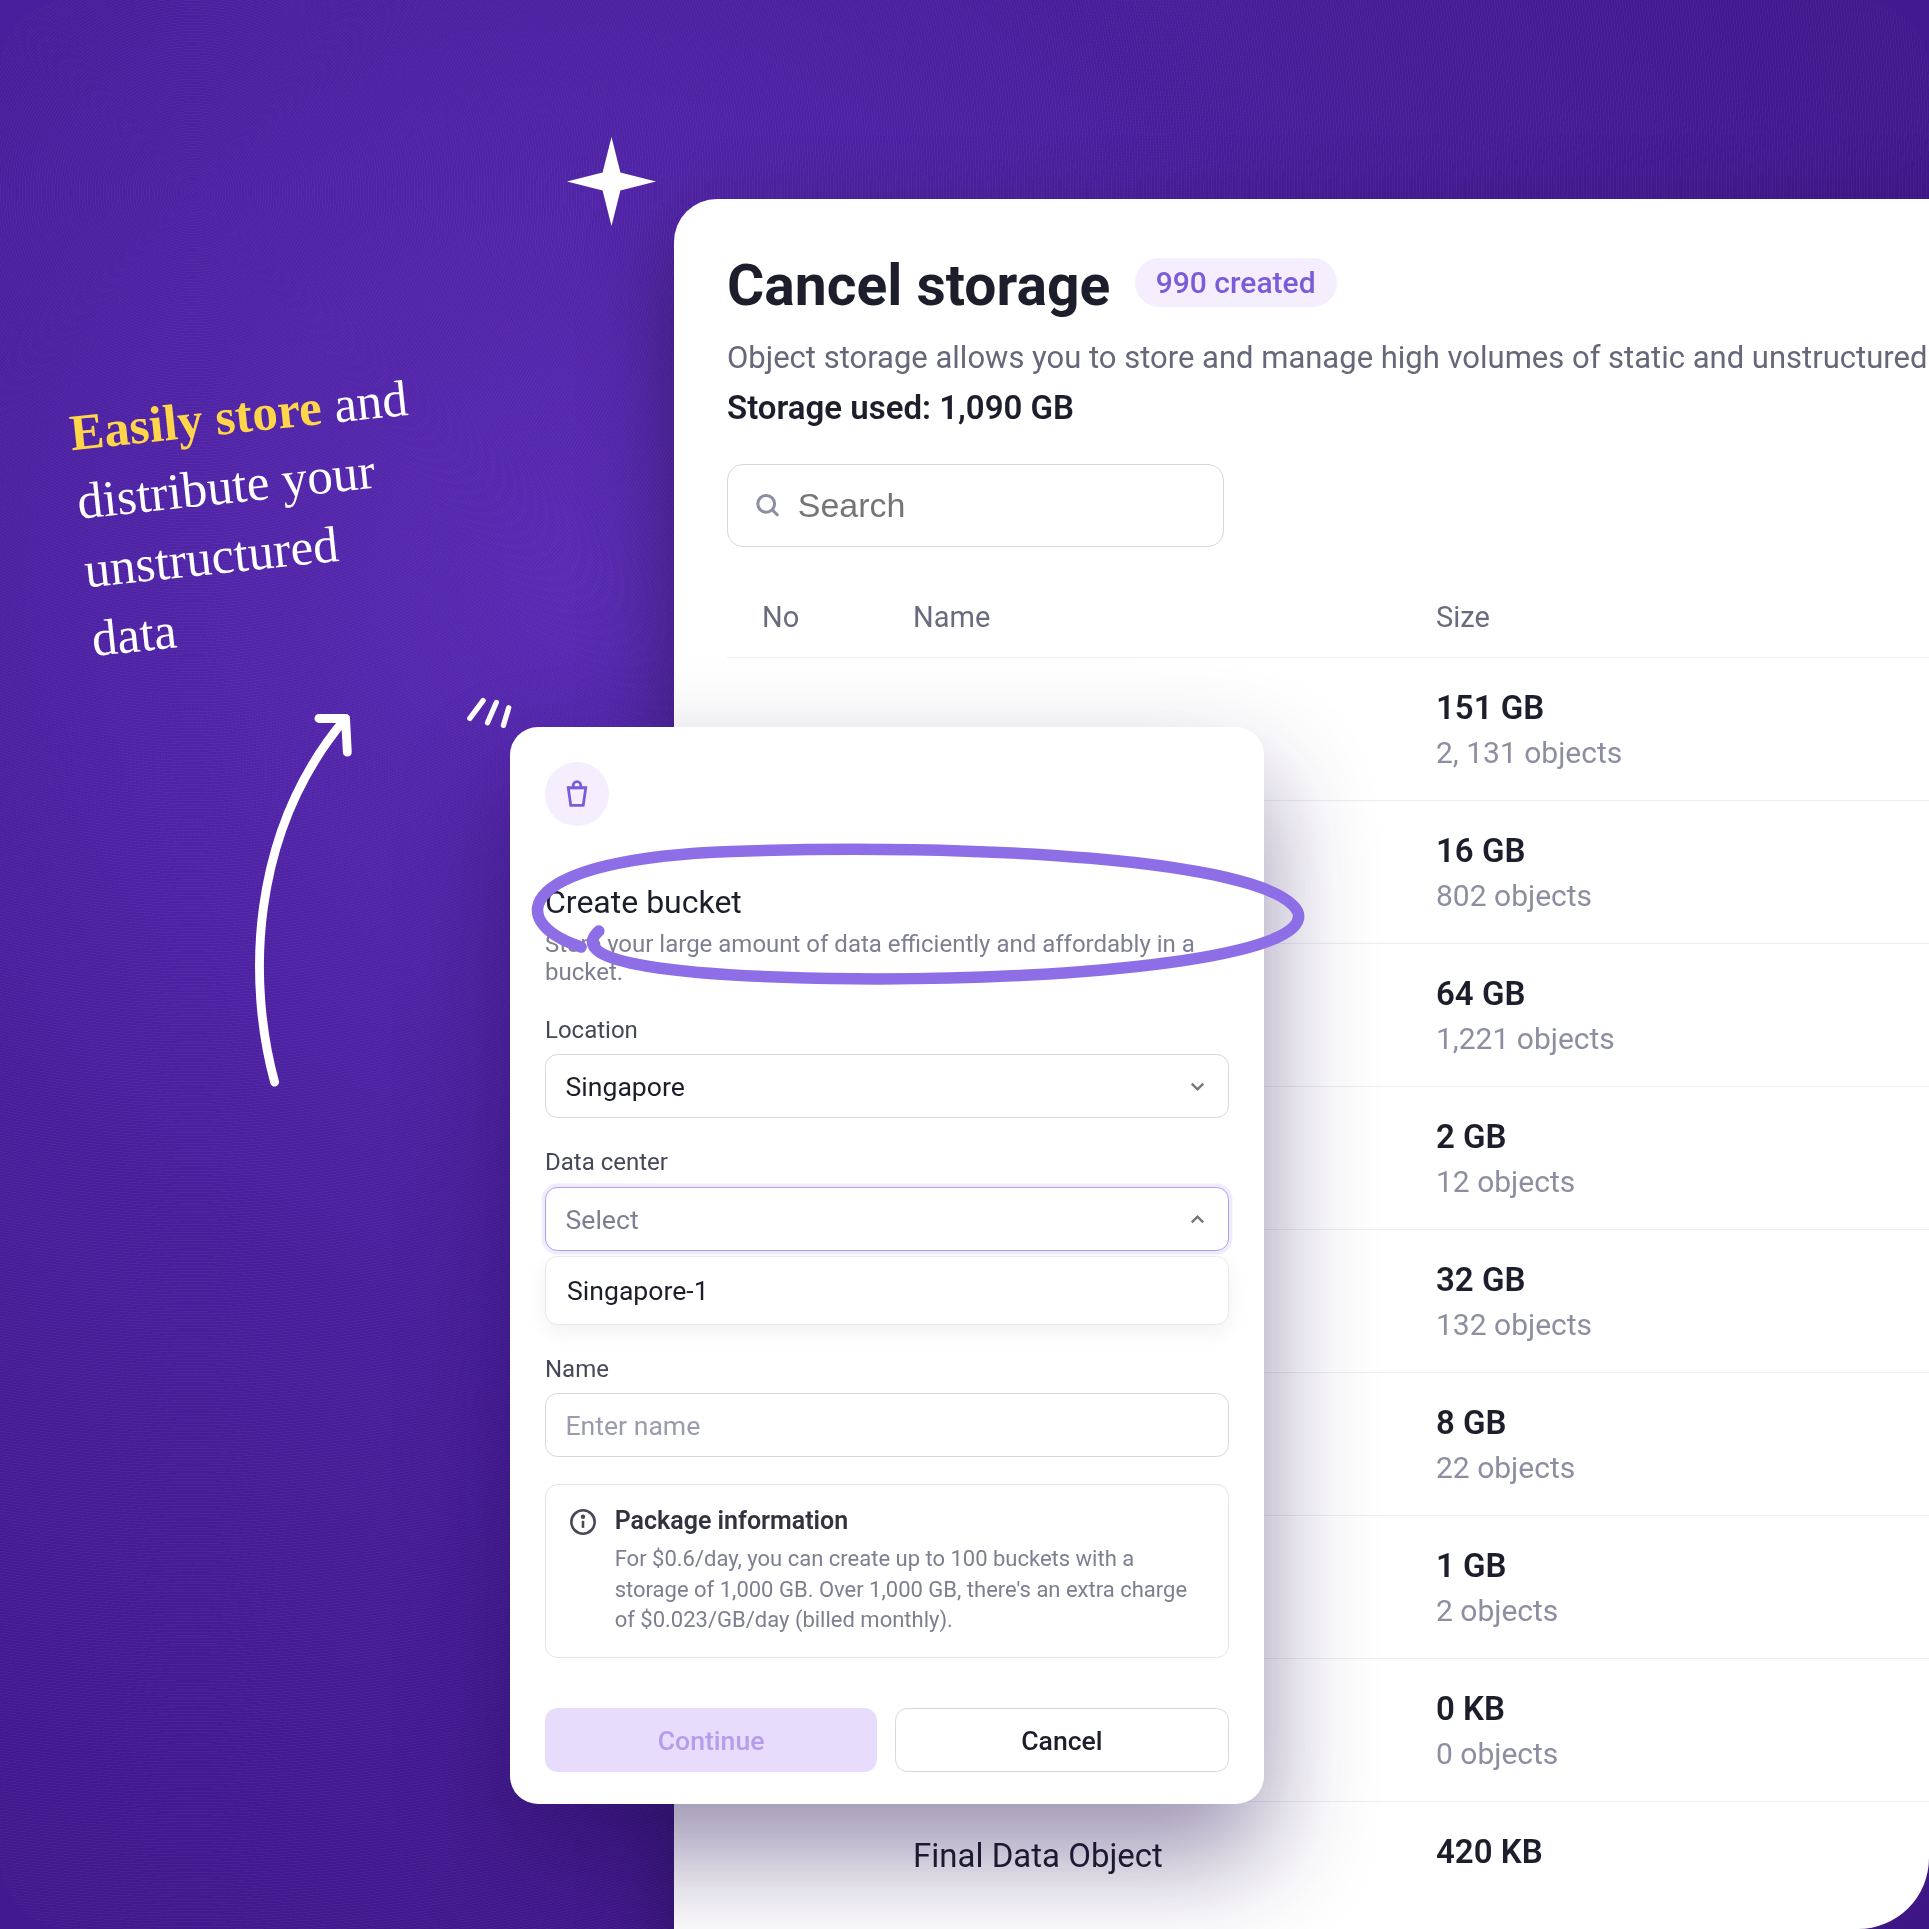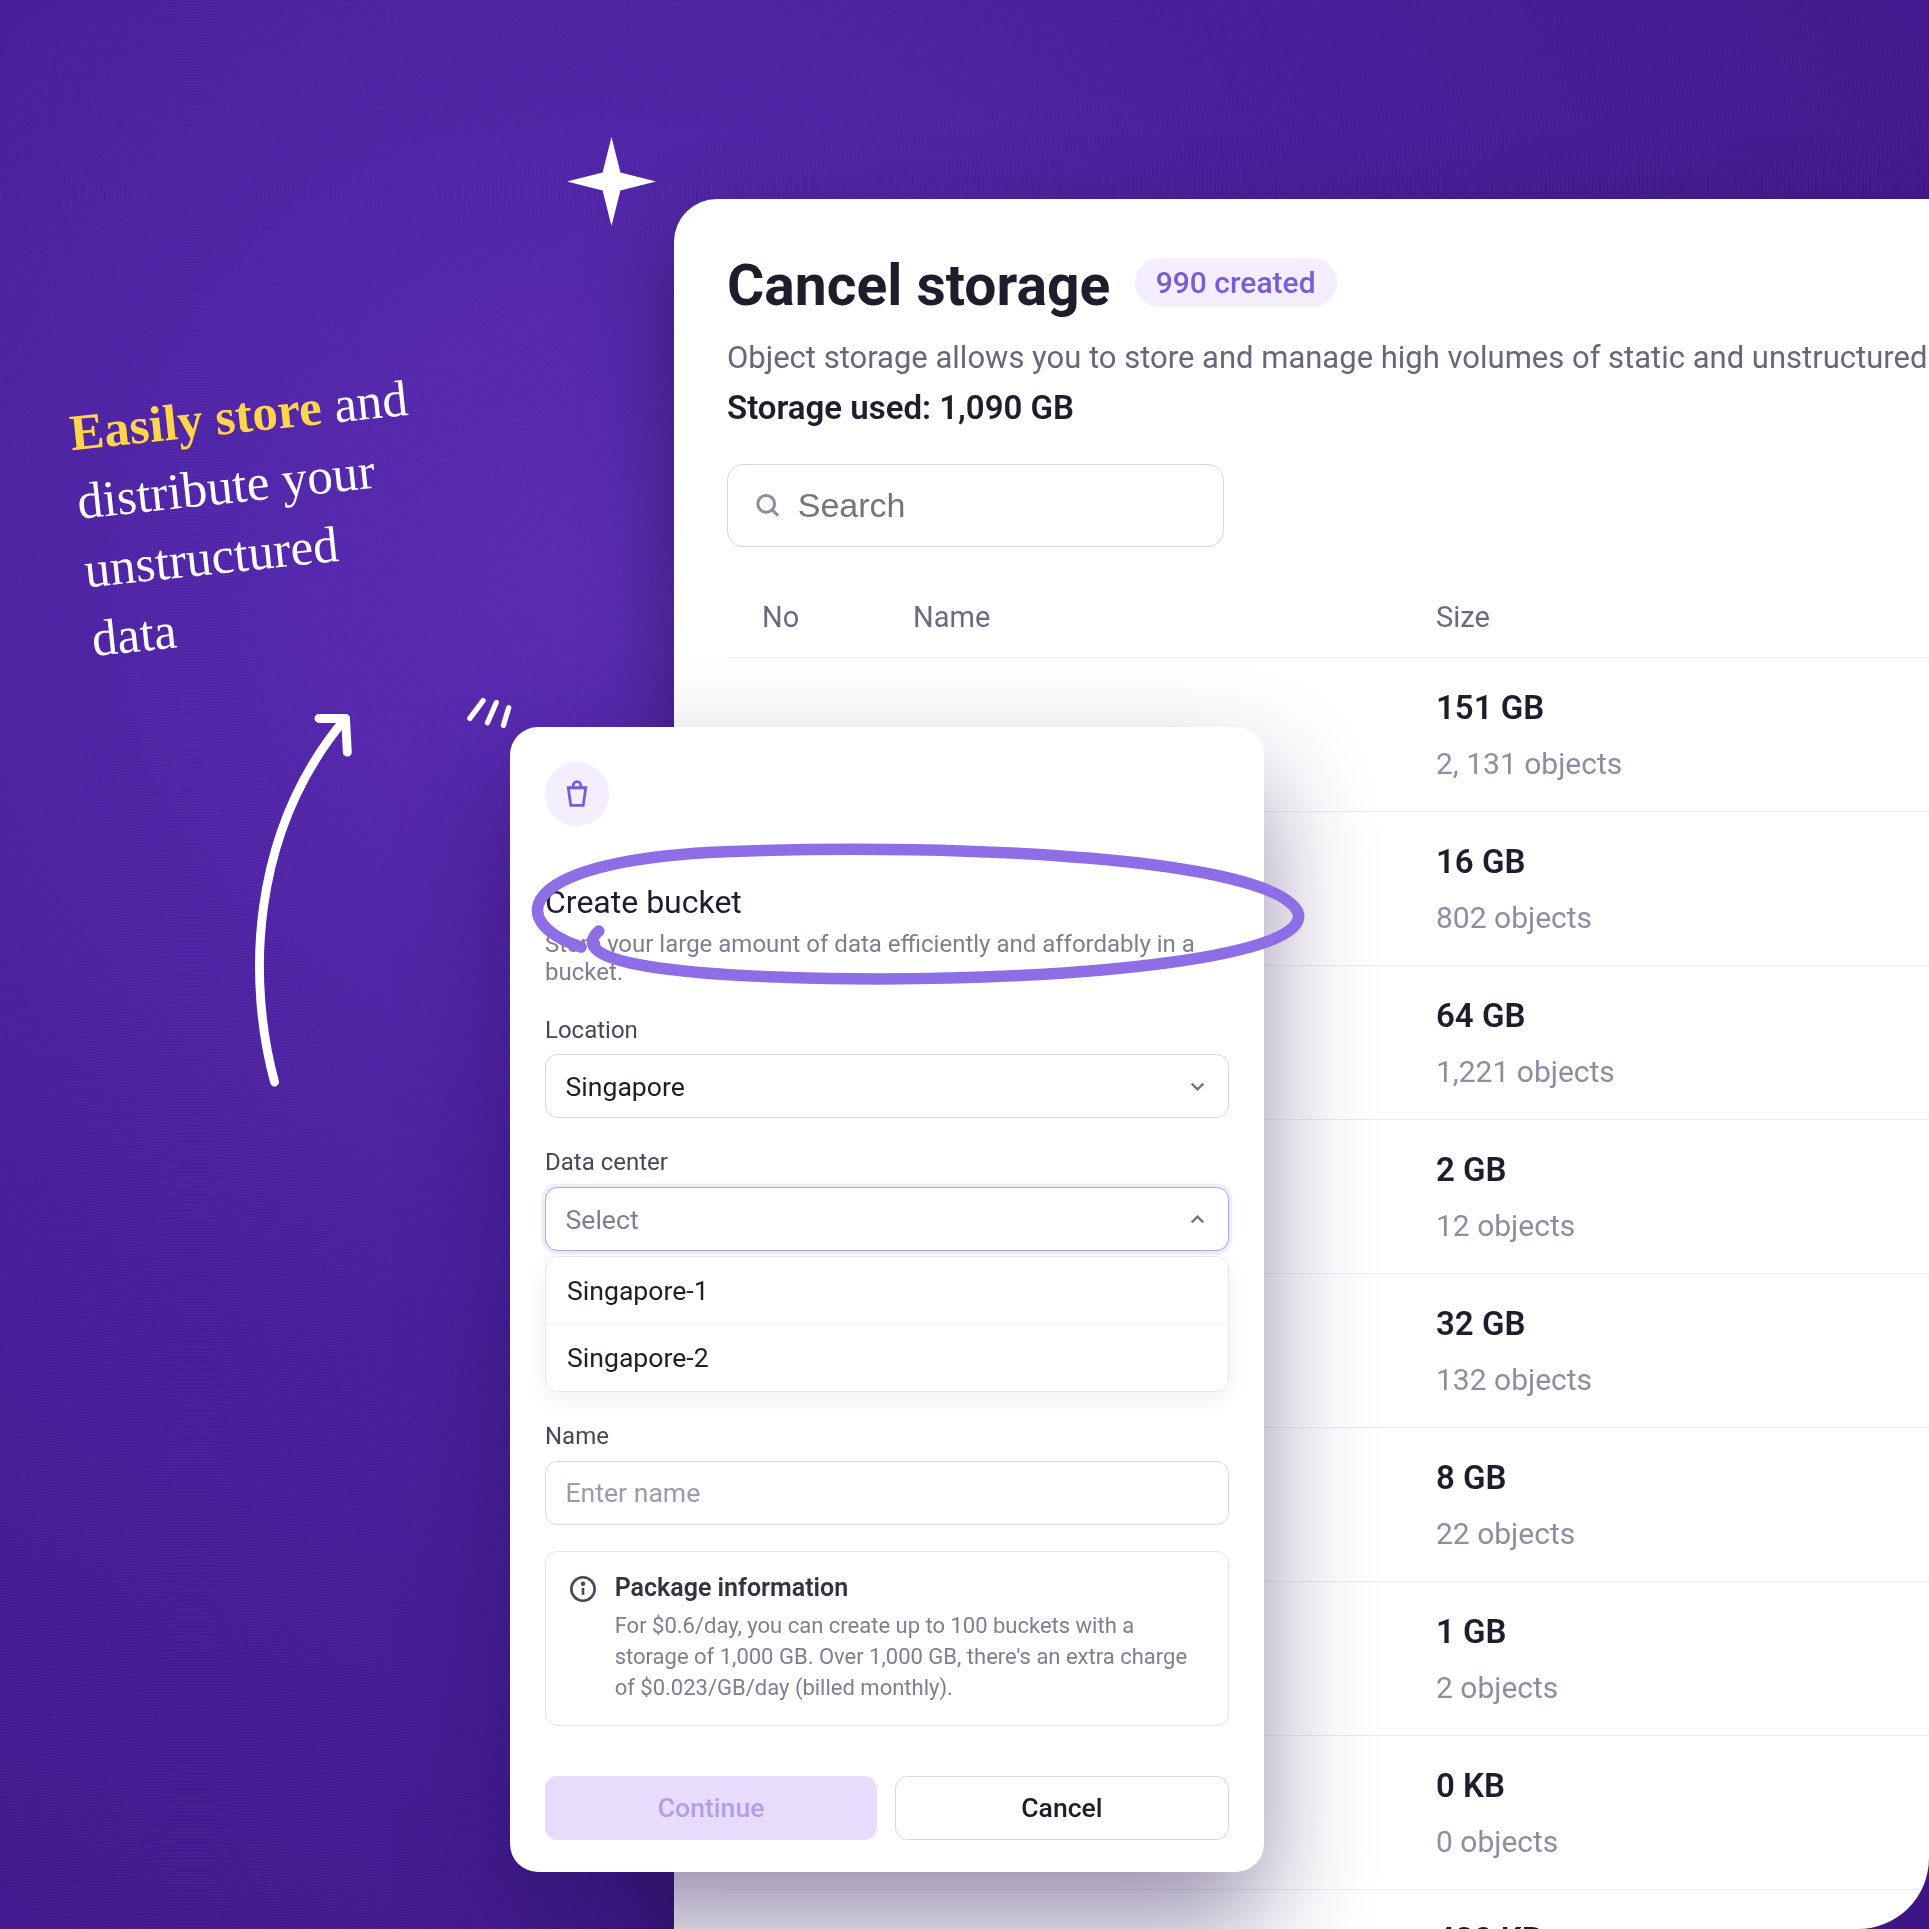--- a/index.html
+++ b/index.html
@@ -89,21 +89,21 @@
   .table { margin-top:53px; }
   .thead { display:flex; padding:0 35px 23px 35px; color:#6a6c7e; font-size:29px; }
   .col-no { width:151px; }
   .col-name { width:523px; }
   .col-size { flex:1; }
   .row {
     display:flex; align-items:center;
     padding:30px 35px;
     border-top:1.8px solid #eceef4;
   }
-  .row .col-size { display:flex; flex-direction:column; gap:19px; }
+  .row .col-size { display:flex; flex-direction:column; gap:8px; }
   .size-main { font-size:33px; color:#1d1e2b; font-weight:600; }
   .size-sub { font-size:30px; color:#8d8fa1; }
   .row .col-name { font-size:33px; color:#1d1e2b; }
 
   
   .modal {
     position:absolute;
     top:727px; left:510px;
     width:754px;
     background:#fff;
@@ -316,21 +316,20 @@
 
   <div class="field-label">Data center</div>
   <div class="select active">
     <span style="color:#7d7f90">Select</span>
     <svg viewBox="0 0 24 24">
         <polyline points="6 15 12 9 18 15"></polyline>
       </svg>
   </div>
   <div class="dropdown">
     <div class="opt">Singapore-1</div>
-    <div class="opt">Singapore-2</div>
   </div>
 
   <div class="field-label">Name</div>
   <div class="input">
       <span>Enter name</span>
     </div>
 
   <div class="info-box">
     <svg viewBox="0 0 24 24">
         <circle cx="12" cy="12" r="10"></circle>

